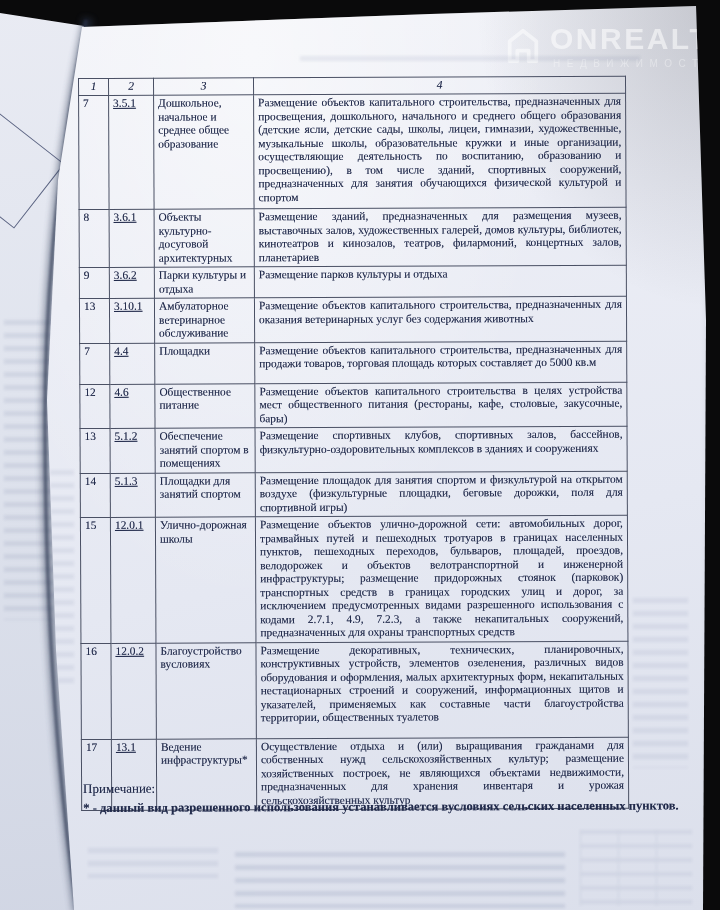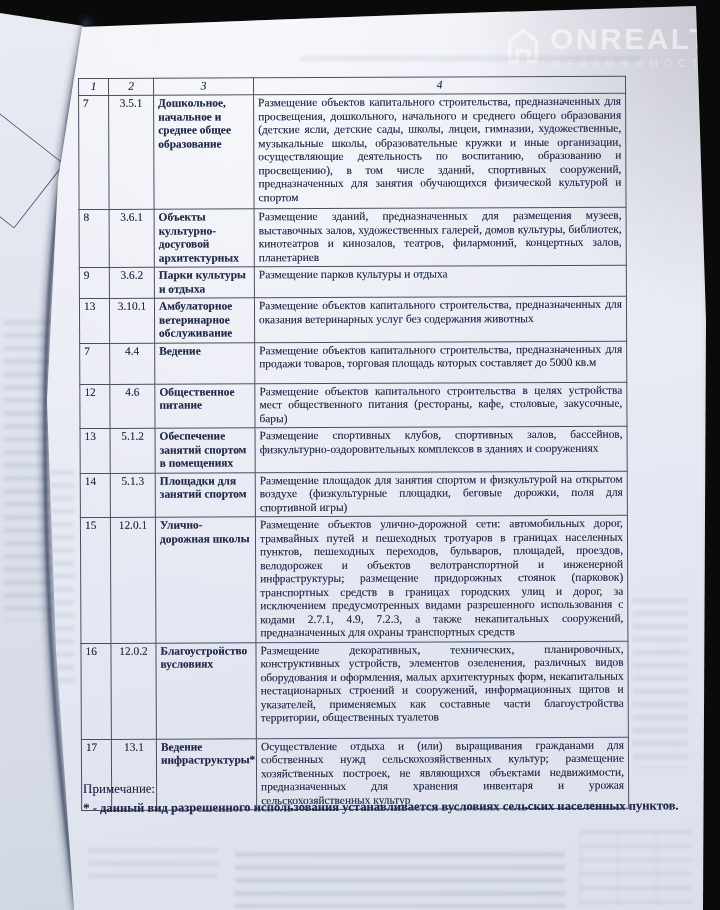--- a/index.html
+++ b/index.html
@@ -58,22 +58,22 @@
     border-collapse:collapse;table-layout:fixed;
     border:1.6px solid #454c63;
   }
   table.doc th,table.doc td{border:1px solid #4a5064;vertical-align:top;}
   table.doc th{
     font-style:italic;font-weight:normal;font-size:11.5px;
     height:16px;line-height:15px;text-align:center;padding:0;
   }
   table.doc td{font-size:11.4px;line-height:13.5px;padding:1px 4px 2px;}
   td.c-num{padding-left:7px;}
-  td.c-code{text-align:center;padding-left:1px;padding-right:1px;}
-  td.c-name{font-size:11px;padding-left:3px;padding-right:2px;font-weight:bold;}
+  td.c-code{text-align:left;padding-left:1px;padding-right:1px;text-decoration:underline;}
+  td.c-name{font-size:11px;padding-left:3px;padding-right:2px;}
   td.c-desc{text-align:justify;}
   .note{position:absolute;left:80px;top:781px;width:612px;}
   .note-title{font-size:13px;}
   .note-text{font-size:12.6px;font-weight:bold;line-height:19.5px;margin-top:2px;text-align:left;}
   
   .bl{position:absolute;pointer-events:none;filter:blur(1.4px);
       background:repeating-linear-gradient(to bottom, rgba(72,86,132,.9) 0 5px, transparent 5px 13px);}
   .bl1{left:300px;top:56px;width:340px;height:11px;opacity:.10;}
   .bl2{left:235px;top:852px;width:330px;height:56px;opacity:.14;}
   .bl3{left:88px;top:848px;width:130px;height:30px;opacity:.09;}
@@ -166,21 +166,21 @@
   <tr style="height: 40px;">
     <td class="c-num">13</td>
     <td class="c-code">3.10.1</td>
     <td class="c-name">Амбулаторное ветеринарное обслуживание</td>
     <td class="c-desc">Размещение объектов капитального строительства, предназначенных для оказания ветеринарных услуг без содержания животных</td>
   </tr>
 
   <tr style="height: 41px;">
     <td class="c-num">7</td>
     <td class="c-code">4.4</td>
-    <td class="c-name">Ведение</td>
+    <td class="c-name">Площадки</td>
     <td class="c-desc">Размещение объектов капитального строительства, предназначенных для продажи товаров, торговая площадь которых составляет до 5000 кв.м</td>
   </tr>
 
   <tr style="height: 40px;">
     <td class="c-num">12</td>
     <td class="c-code">4.6</td>
     <td class="c-name">Общественное питание</td>
     <td class="c-desc">Размещение объектов капитального строительства в целях устройства мест общественного питания (рестораны, кафе, столовые, закусочные, бары)</td>
   </tr>
 

